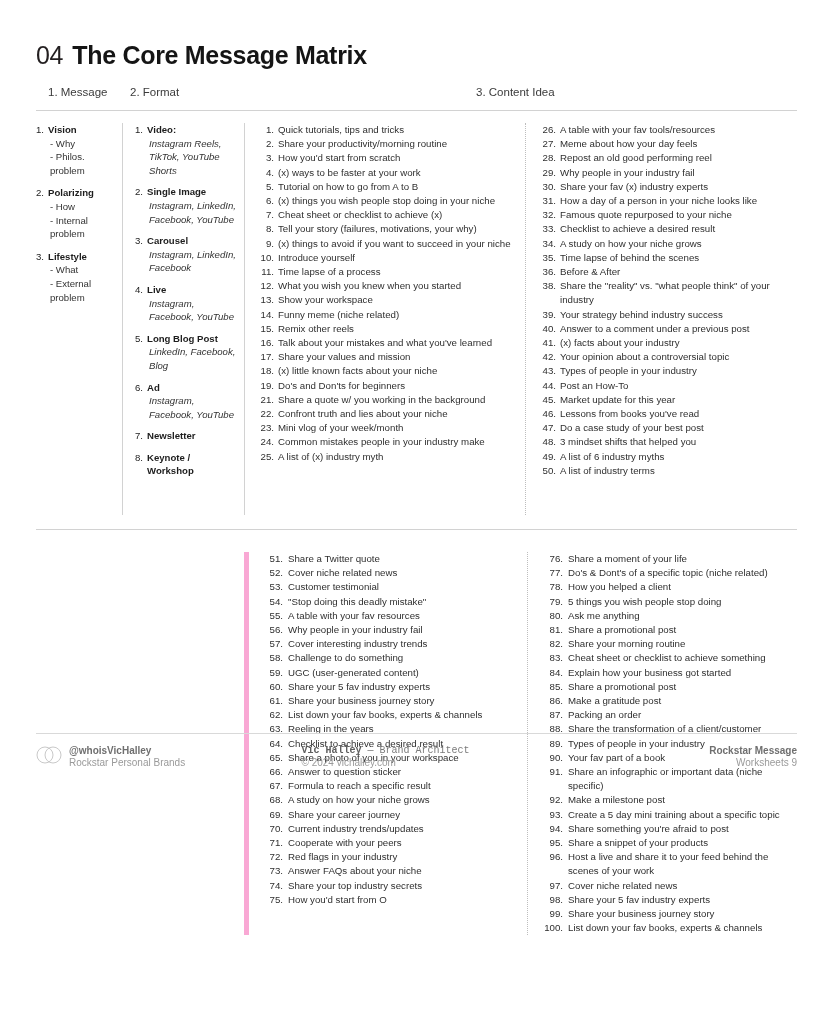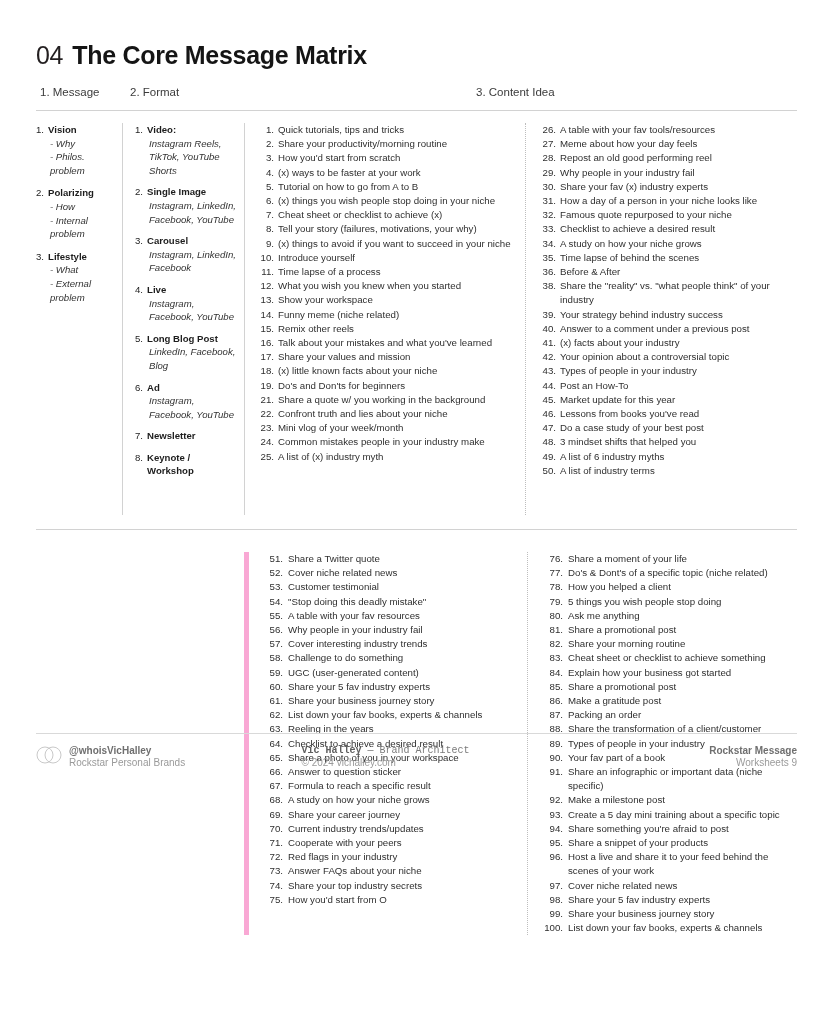--- a/index.html
+++ b/index.html
@@ -47,21 +47,21 @@
     height: 22px;
     margin-top: 16px;
     font-size: 11.5px;
     color: #3b3b3b;
   }
   .col-headers span {
     position: absolute;
     top: 0;
     white-space: nowrap;
   }
-  .ch-message { left: 4px; }
+  .ch-message { left: 12px; }
   .ch-format  { left: 94px; }
   .ch-content { left: 440px; }
 
   .rule-top {
     height: 1px;
     background: #d2d2d2;
     margin-top: 2px;
   }
 
   
@@ -110,21 +110,20 @@
   .msg-item { margin-bottom: 9px; }
   .msg-head {
     display: flex;
     gap: 4px;
     font-weight: 700;
     color: #1d1d1d;
   }
   .msg-head .idx { font-weight: 400; color: #1d1d1d; }
   .msg-subs {
     padding-left: 14px;
-    font-style: italic;
     color: #333;
   }
   .msg-subs div { white-space: pre-wrap; }
 
   
   .fmt-list {
     list-style: none;
     margin: 0;
     padding: 0;
     font-size: 9.6px;

